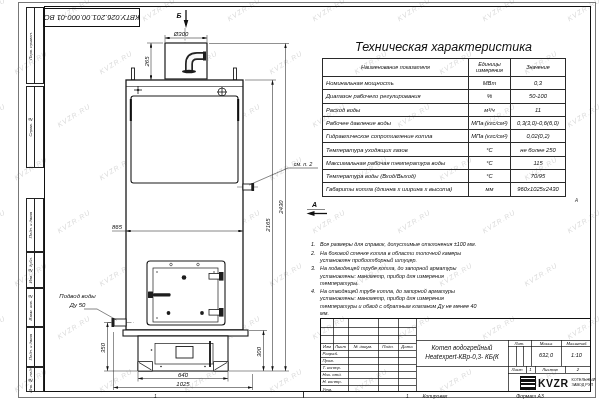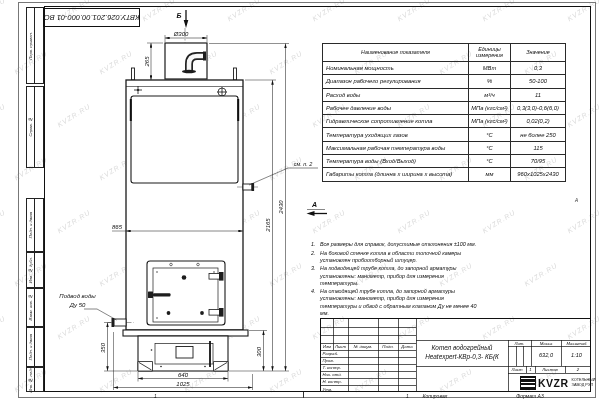--- a/index.html
+++ b/index.html
@@ -341,20 +341,21 @@
 
     <g>
       <text x="314.5" y="207" text-anchor="middle" font-size="7" font-weight="bold">А</text>
       <line x1="307" y1="209.5" x2="325" y2="209.5" stroke="#111" stroke-width=".5"></line>
       <line x1="327" y1="213.5" x2="310" y2="213.5" stroke="#111" stroke-width="1.3"></line>
       <polygon points="306.5,213.5 314.5,211.1 314.5,215.9" fill="#111"></polygon>
     </g>
   </svg>
 
   <div id="spec" class="abs">
+    <div class="ttl">Техническая характеристика</div>
     <table>
       <colgroup>
           <col style="width:146px">
           <col style="width:42px">
           <col style="width:55px">
         </colgroup>
       <thead>
         <tr>
           <th>Наименование показателя</th>
           <th>Единицы измерения</th>

